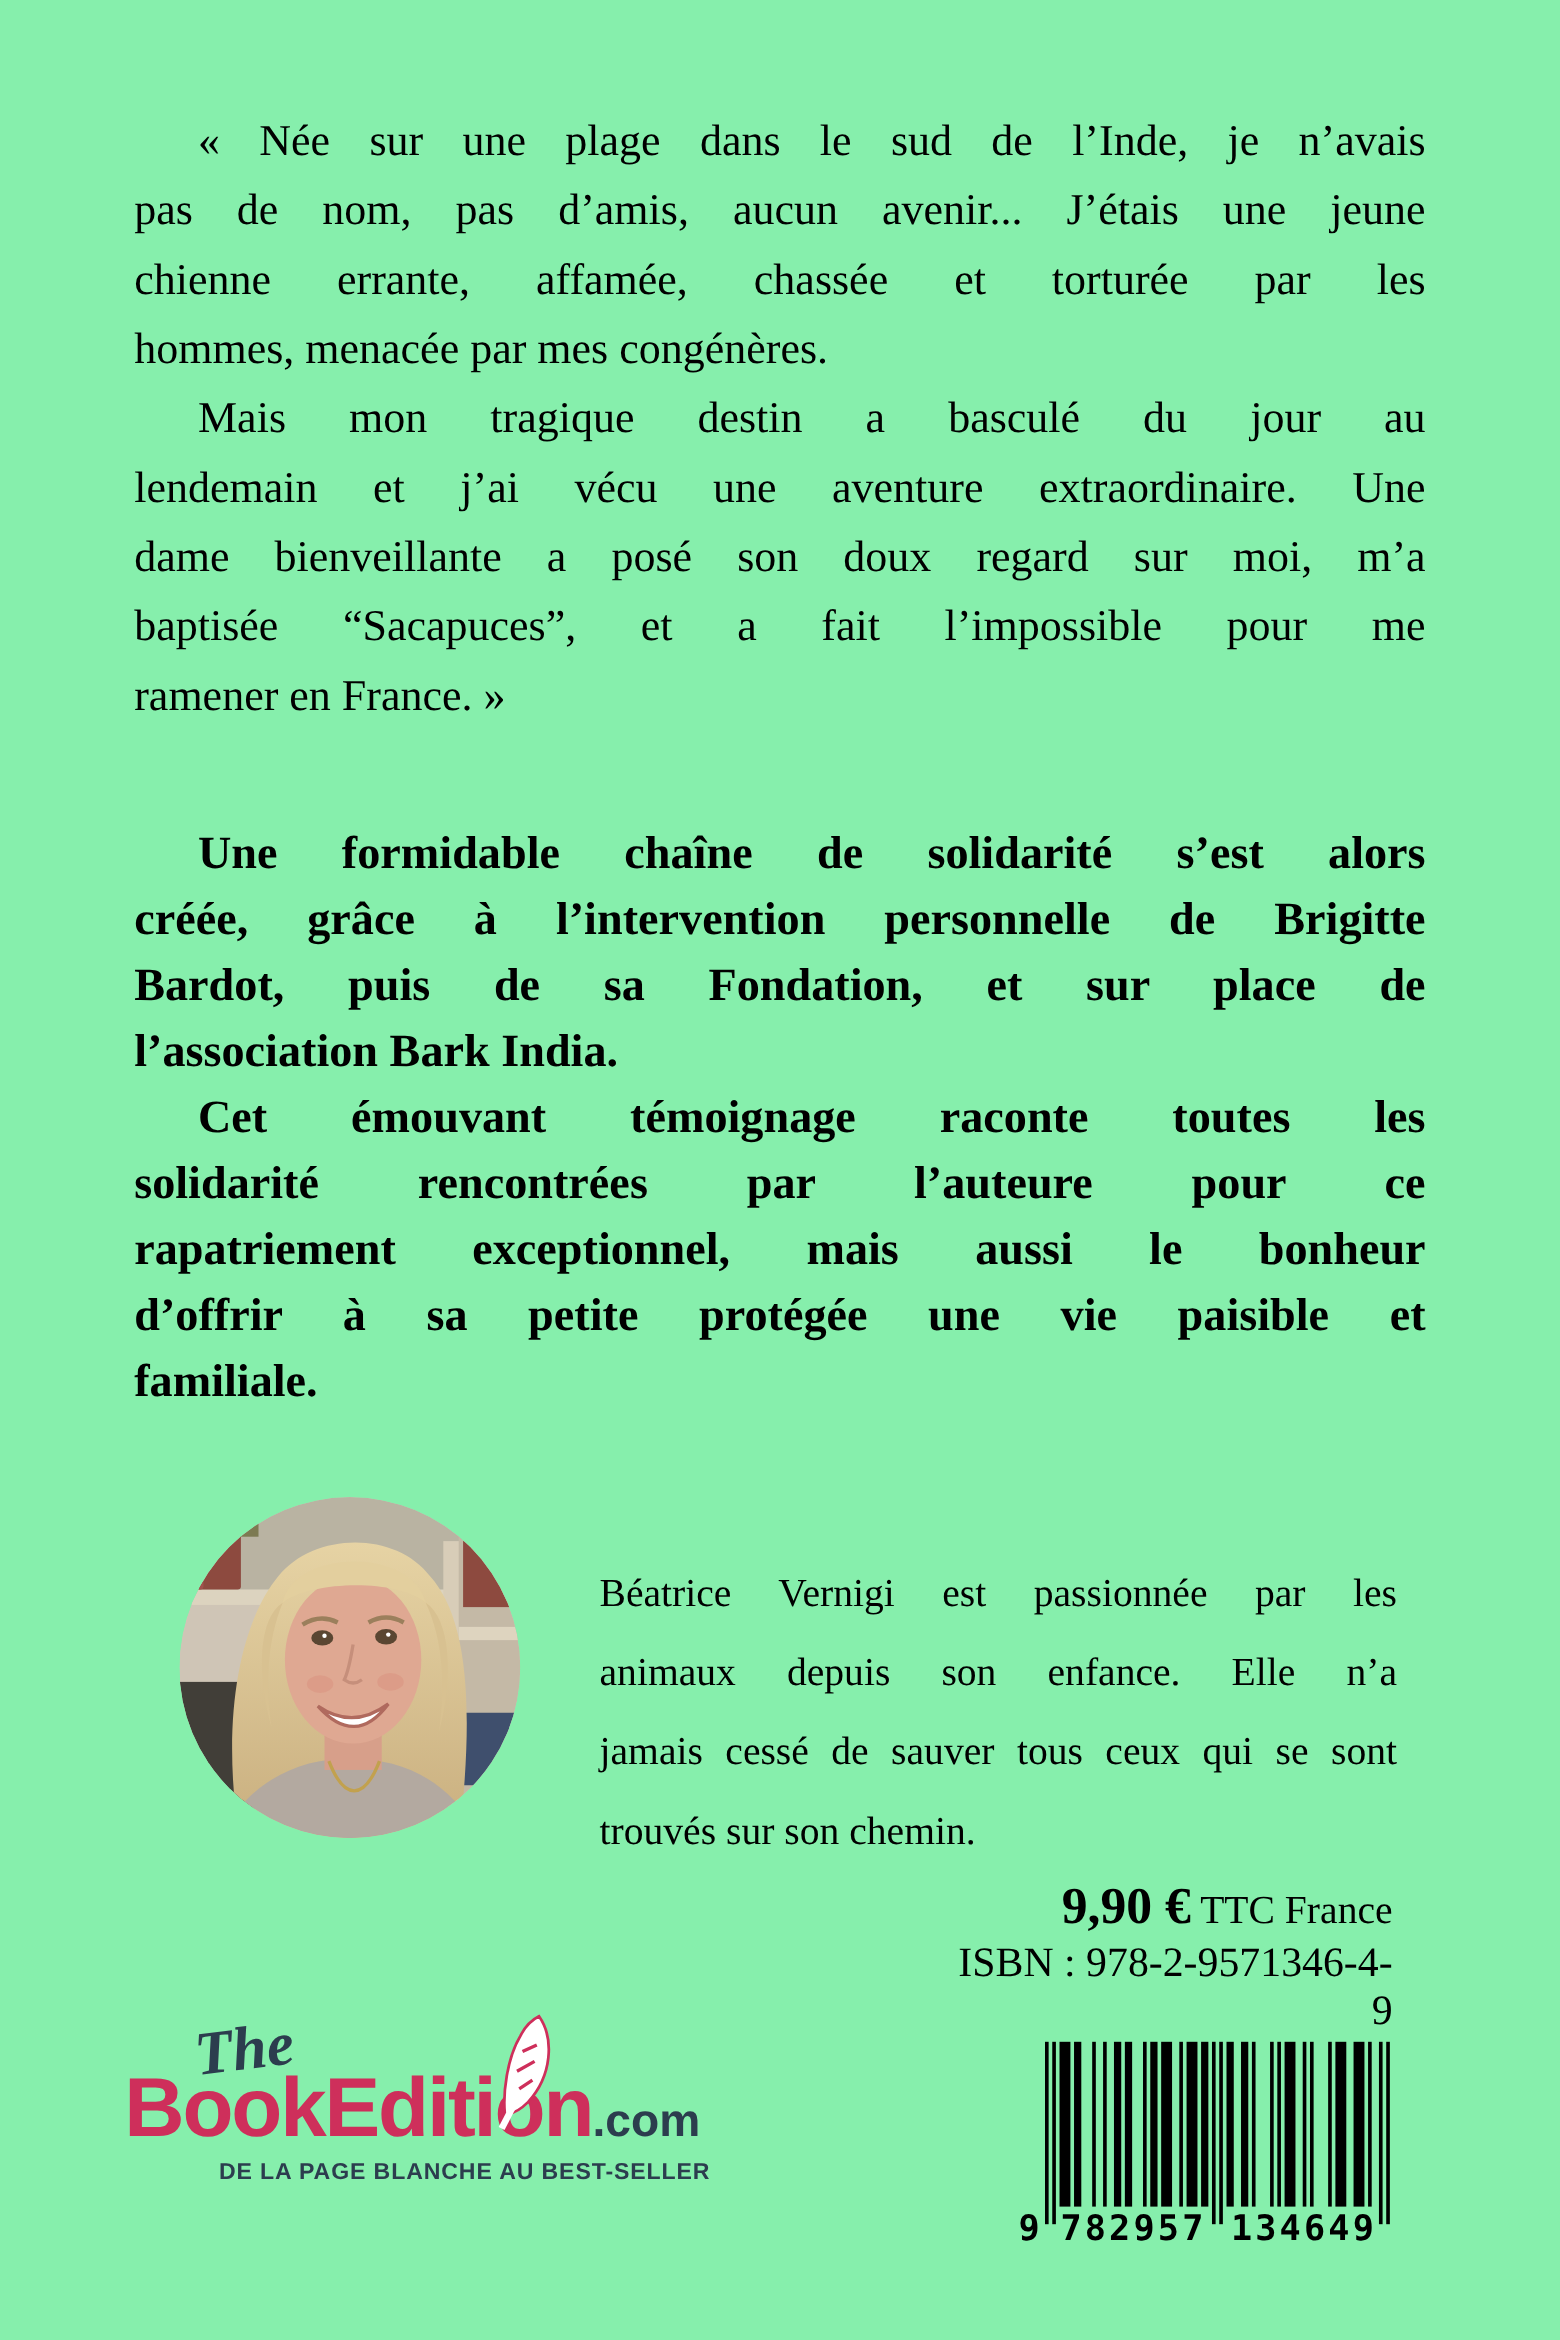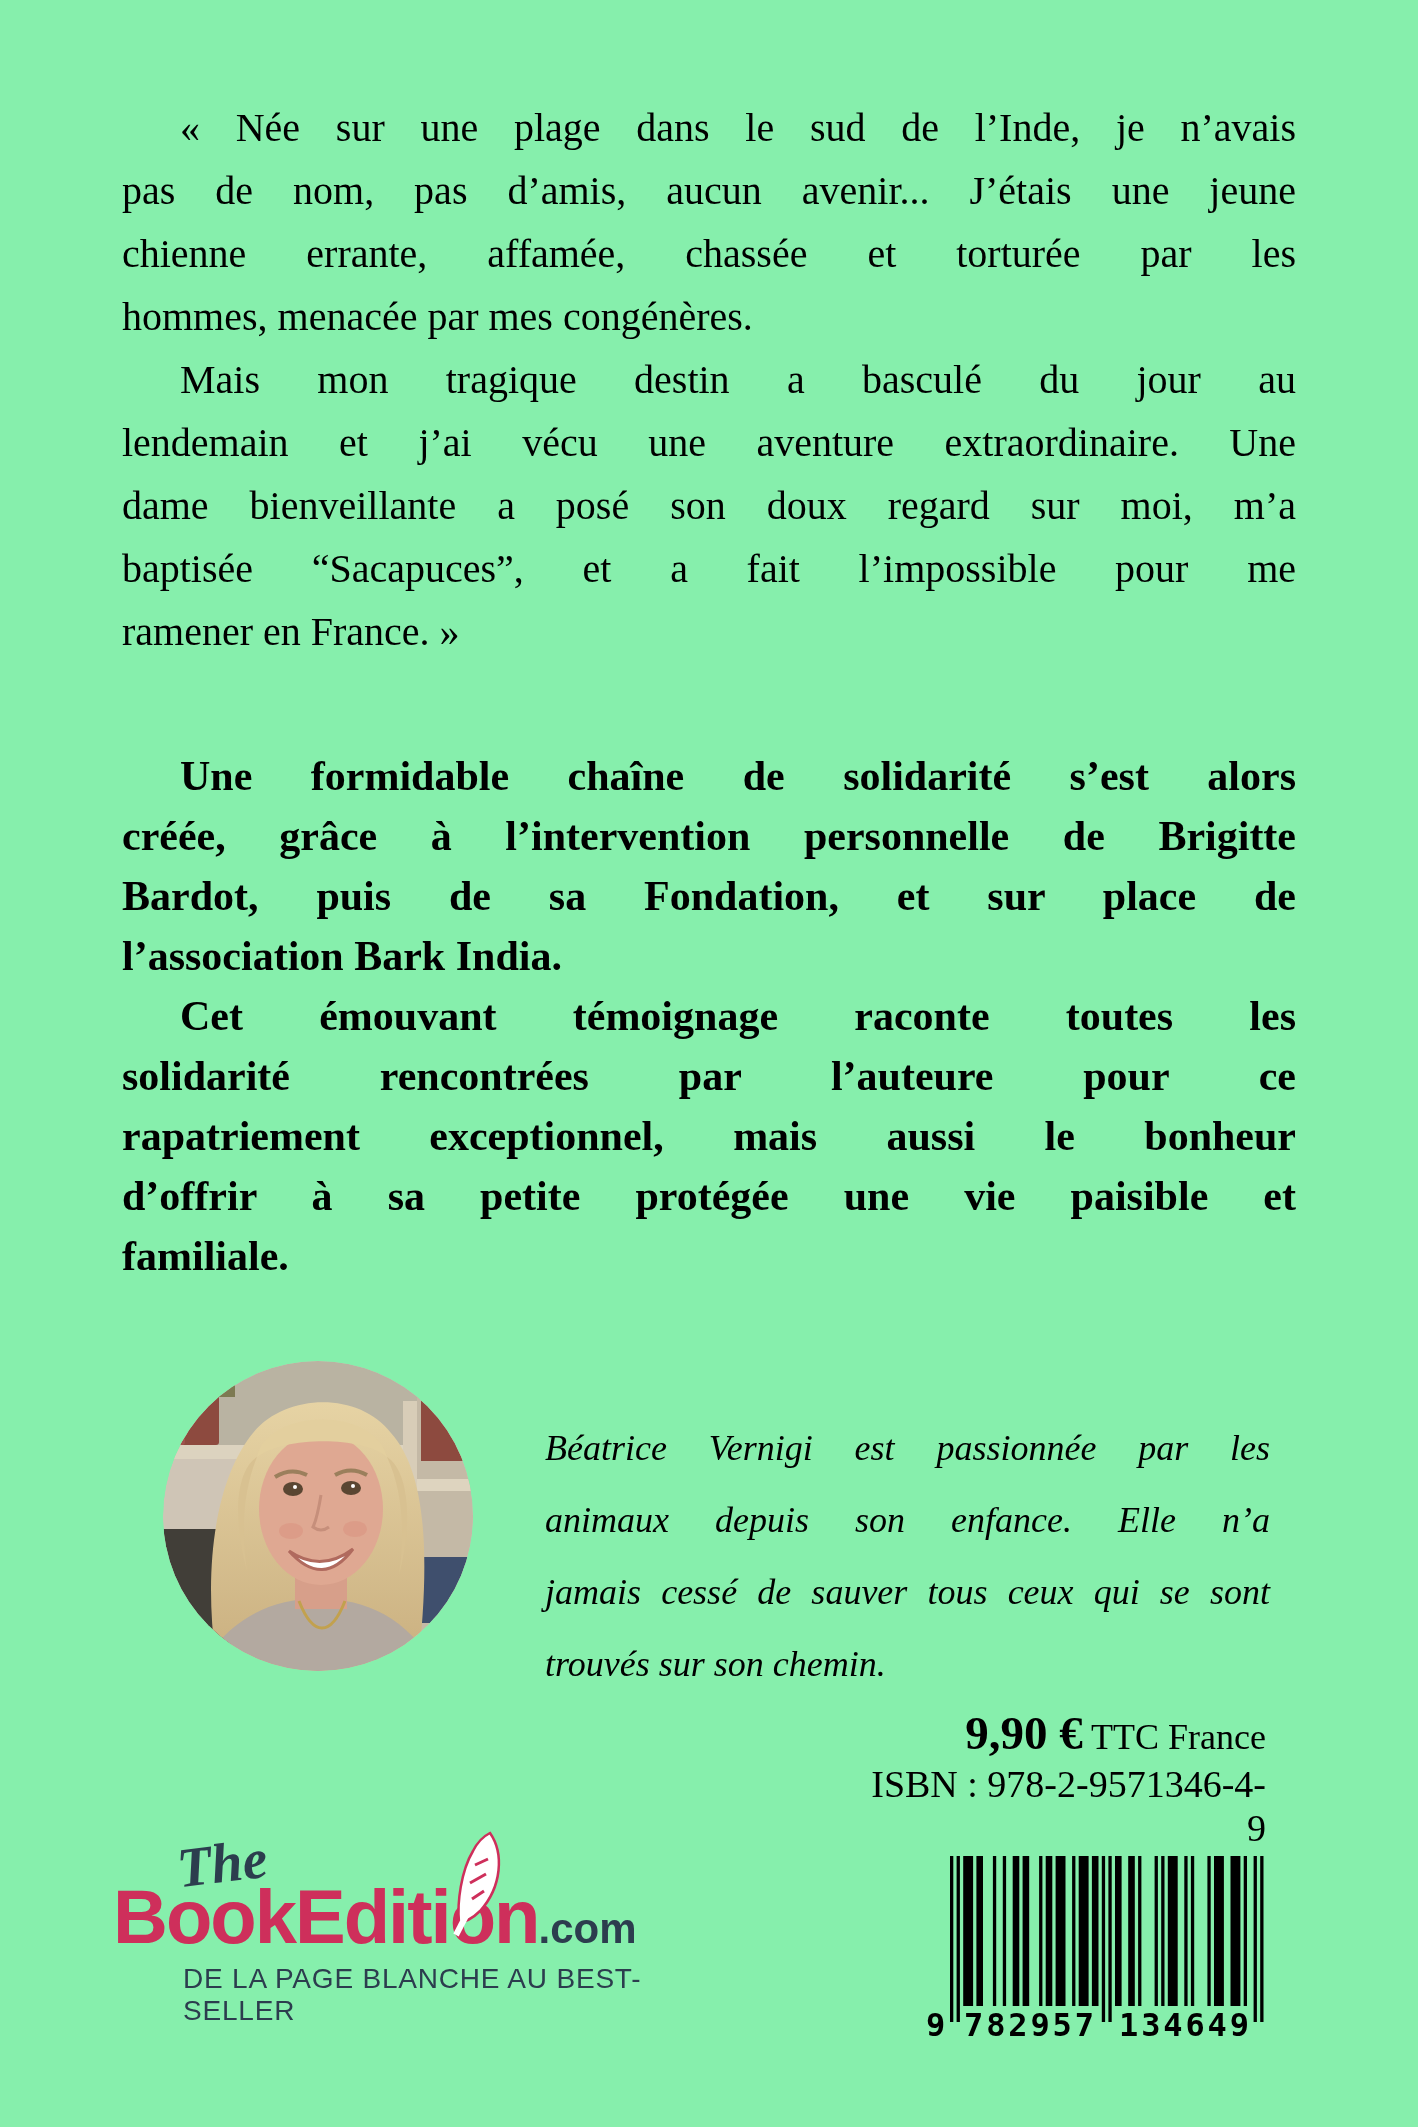--- a/index.html
+++ b/index.html
@@ -16,21 +16,21 @@
   .textblock{position:absolute;left:122px;width:1174px;}
   .quote-block{top:96px;font-size:40px;line-height:63px;font-weight:400;}
   .synopsis-block{top:746px;font-size:42px;line-height:60px;font-weight:700;}
   .line{text-align:justify;text-align-last:justify;white-space:normal;}
   .line.end{text-align-last:left;}
   .para .line.first{text-indent:58px;}
   
   .photo-wrap{position:absolute;left:163px;top:1361px;width:310px;height:310px;border-radius:50%;overflow:hidden;}
   .bio-block{
     position:absolute;left:545px;top:1412px;width:725px;
-    font-size:36px;line-height:72px;font-style:italic;font-weight:400;
+    font-size:36px;line-height:72px;font-weight:400;
   }
   
   .right-block{position:absolute;right:152px;top:1706px;width:400px;text-align:right;}
   .price-line{font-size:36px;}
   .price-value{font-size:47px;font-weight:700;}
   .price-tax{font-size:36px;margin-top:36px;}
   .isbn-line{font-size:38px;margin-top:2px;}
   .barcode-svg{display:block;margin:6px 0 0 auto;}
   .bc-text{font-family:"DejaVu Sans Mono",monospace;font-size:32px;font-weight:bold;fill:#000;}
   
@@ -39,22 +39,22 @@
     position:absolute;left:64px;top:-12px;
     font-family:"Liberation Serif",serif;font-style:italic;font-weight:700;
     font-size:56px;transform:rotate(-7deg);
   }
   .logo-main{position:absolute;left:0;top:30px;white-space:nowrap;}
   .logo-book{font-size:76px;font-weight:800;letter-spacing:-2px;}
   .logo-o-wrap{position:relative;display:inline-block;}
   .logo-feather{position:absolute;left:-8px;top:-46px;pointer-events:none;}
   .logo-com{font-size:42px;font-weight:800;}
   .logo-tagline{
-    position:absolute;left:70px;top:120px;
-    font-size:28px;font-weight:400;letter-spacing:0.8px;
+    position:absolute;left:86px;top:120px;
+    font-size:21px;font-weight:700;letter-spacing:0.8px;
   }
 </style>
 </head>
 <body>
 
 <div class="page">
 
   <div class="textblock quote-block">
       <div class="para">
         <div class="line first">« Née sur une plage dans le sud de l’Inde, je n’avais</div>

